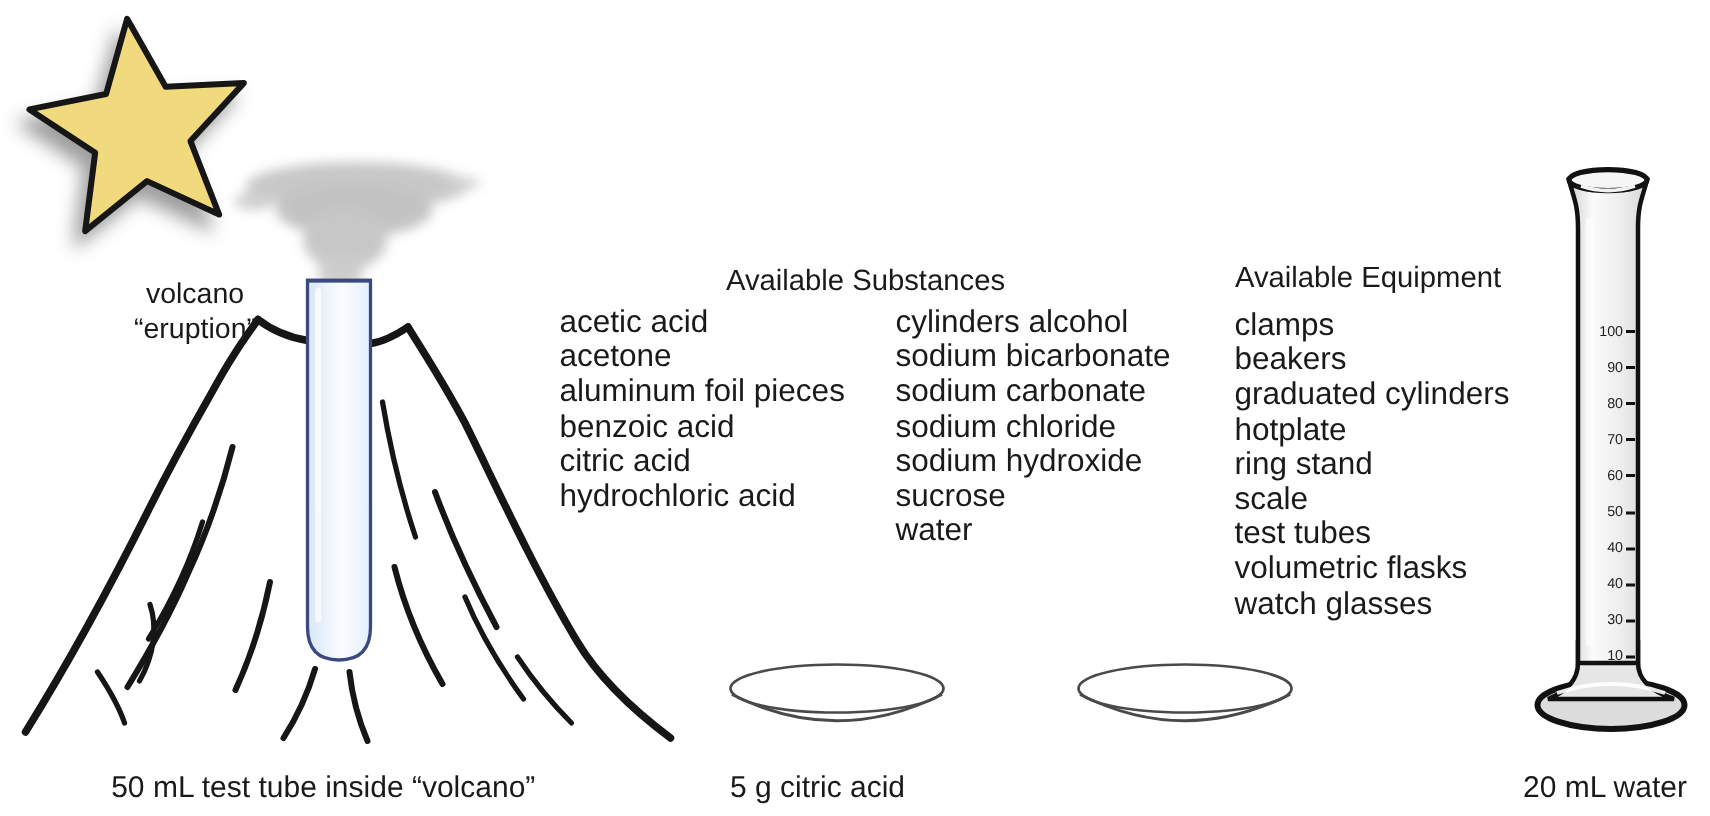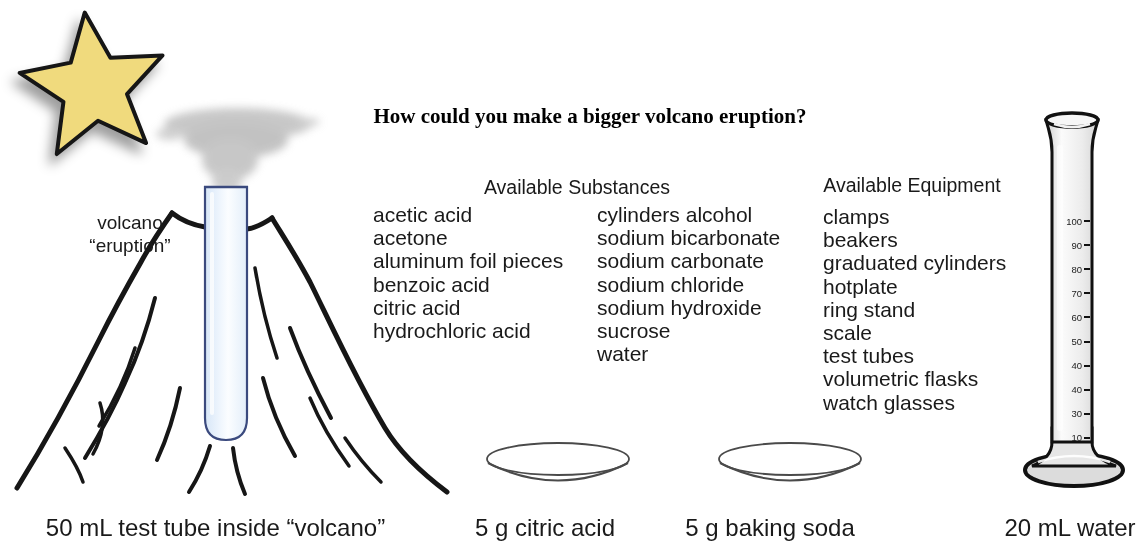--- a/index.html
+++ b/index.html
@@ -9,21 +9,21 @@
   .abs { position:absolute; }
 
   .page-title {
     font-family:"Liberation Serif", serif;
     font-weight:bold; font-size:21px; text-align:center; color:#000;
   }
   .heading { font-size:19.5px; text-align:center; color:#1a1a1a; }
   .list { font-size:21px; line-height:23.2px; color:#1a1a1a; }
   .list-item { white-space:nowrap; }
   .label-2line { font-size:19px; line-height:22.5px; text-align:center; color:#1a1a1a; }
-  .caption { font-size:24px; text-align:center; color:#1a1a1a; white-space:nowrap; }
+  .caption { font-size:20px; text-align:center; color:#1a1a1a; white-space:nowrap; }
 
   .star-wrap { filter: drop-shadow(-6px 9px 6px rgba(0,0,0,0.38)); }
 
   .grad-rows { display:flex; flex-direction:column; }
   .grad-row {
     height:24.1px; display:flex; align-items:center; justify-content:flex-end;
     font-size:9.5px; color:#222; letter-spacing:0;
   }
   .grad-row::after {
     content:''; display:inline-block; width:6px; height:2px; background:#111; margin-left:2px; flex:0 0 auto;
@@ -93,26 +93,25 @@
       </g>
 
       <g>
         <path d="M200,9 L200,240 Q200,262 221,262 Q242,262 242,240 L242,9 Z" fill="url(#tubeGrad)" stroke="#3b4a7e" stroke-width="2.2"></path>
         <line x1="199" y1="9" x2="243" y2="9" stroke="#3b4a7e" stroke-width="2.5"></line>
         <path d="M207,16 L207,235" stroke="#ffffff" stroke-width="4" opacity="0.75" stroke-linecap="round"></path>
       </g>
     </svg>
   </div>
 
-  <div class="abs label-2line" style="left:56px; top:186px; width:148px;margin-top:26px;">
+  <div class="abs label-2line" style="left:56px; top:186px; width:148px;">
     <div>volcano</div>
     <div>“eruption”</div>
   </div>
 
-  <div class="abs page-title" style="left:355px; top:104px; width:470px;">How could you make a bigger volcano eruption?</div>
 
   <div class="abs heading" style="left:427px; top:176px; width:300px;">Available Substances</div>
   <div class="abs list" style="left:373px; top:203px;">
       <div class="list-item">acetic acid</div>
       <div class="list-item">acetone</div>
       <div class="list-item">aluminum foil pieces</div>
       <div class="list-item">benzoic acid</div>
       <div class="list-item">citric acid</div>
       <div class="list-item">hydrochloric acid</div>
     </div>
@@ -186,16 +185,15 @@
       <div class="grad-row">60</div>
       <div class="grad-row">50</div>
       <div class="grad-row">40</div>
       <div class="grad-row">40</div>
       <div class="grad-row">30</div>
       <div class="grad-row">10</div>
     </div>
 
   <div class="abs caption" style="left:28px; top:514px; width:375px;">50 mL test tube inside “volcano”</div>
   <div class="abs caption" style="left:455px; top:514px; width:180px;">5 g citric acid</div>
-  <div class="abs caption" style="left:665px; top:514px; width:210px;">5 g baking soda</div>
   <div class="abs caption" style="left:1000px; top:514px; width:140px;">20 mL water</div>
 
 </div>
 
 </body></html>

